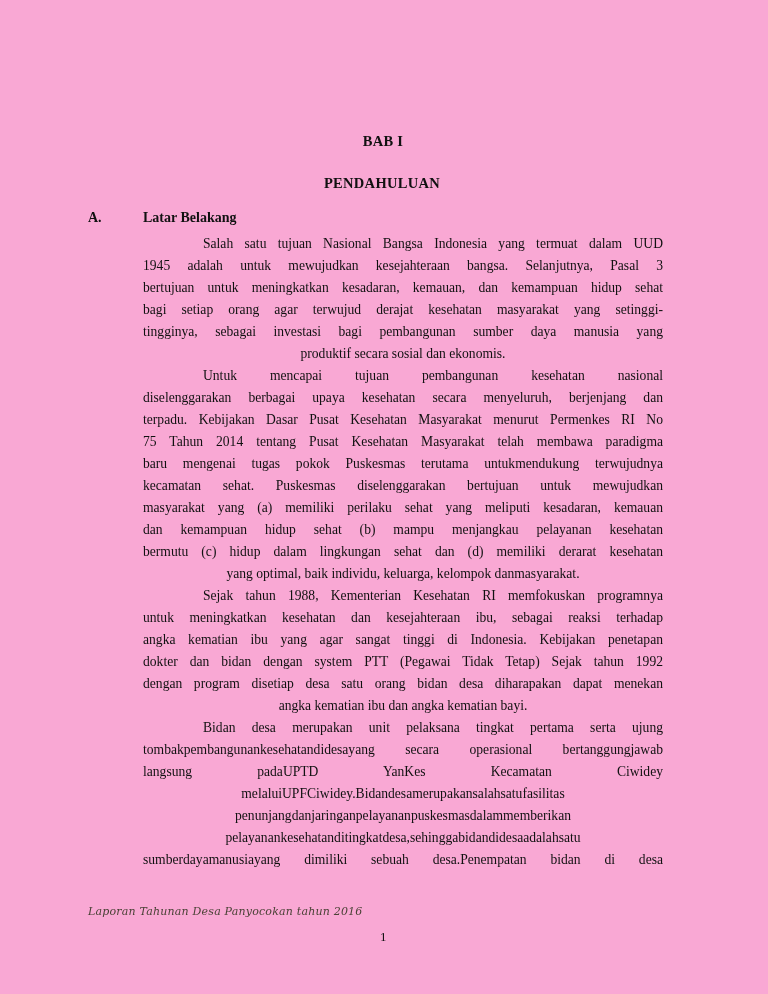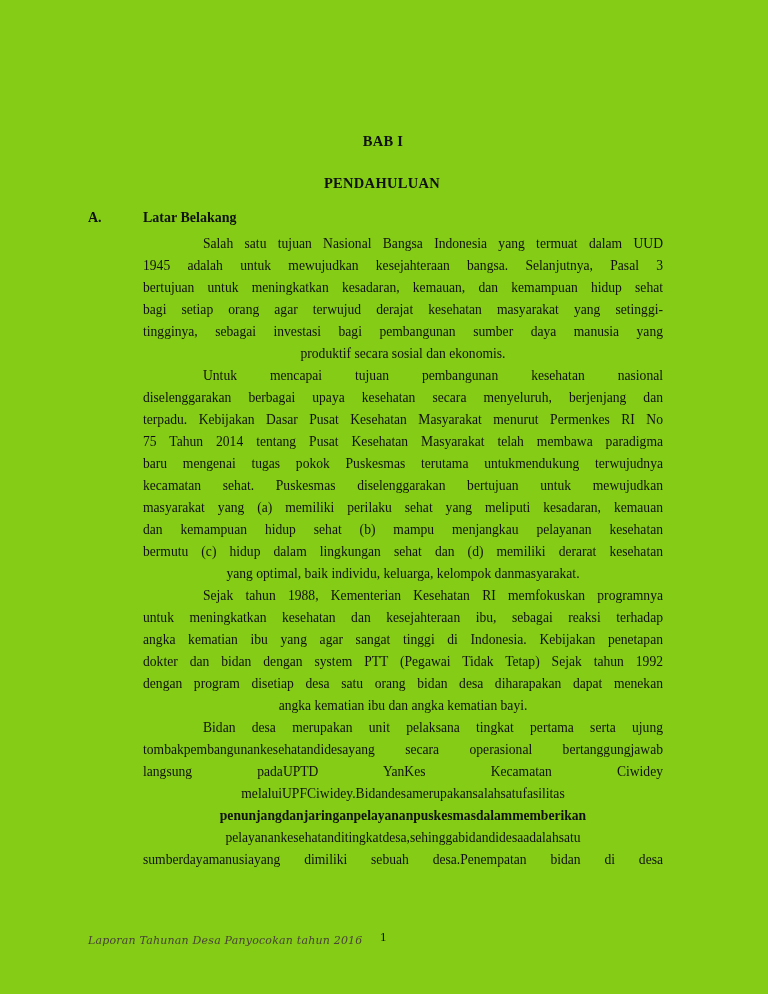--- a/index.html
+++ b/index.html
@@ -1,38 +1,38 @@
 <!DOCTYPE html>
 <html><head>
 <meta charset="utf-8">
 <style>
   html, body { margin: 0; padding: 0; background: #ffffff; }
   body { width: 768px; height: 994px; position: relative; overflow: hidden; }
   .page {
-    position: absolute; left: 0; top: 0; width: 768px; height: 994px; background: #84cc16;
+    position: absolute; left: 0; top: 0; width: 768px; height: 994px; background: #f9a8d4;
     font-family: "Liberation Serif", "DejaVu Serif", serif; color: #111;
   }
   .title {
     position: absolute; left: 0; width: 768px; text-align: center;
     font-weight: bold; font-size: 14.5px; letter-spacing: 0.3px; color: #111;
   }
   #bab { top: 133px; left: -1px; }
   #pend { top: 175px; left: -2px; }
   .sec-num { position: absolute; left: 88px; top: 210px; font-weight: bold; font-size: 14px; }
   .sec-title { position: absolute; left: 143px; top: 210px; font-weight: bold; font-size: 14px; }
   .body {
     position: absolute; left: 143px; width: 520px; top: 233px;
     font-size: 13.6px; line-height: 22px;
   }
   .line { display: block; height: 22px; white-space: nowrap; }
   .just { text-align: justify; text-align-last: justify; }
   .last { text-align: center; }
   .indent { padding-left: 60px; }
   .footer {
-    position: absolute; left: 88px; top: 934px;
+    position: absolute; left: 88px; top: 905px;
     font-family: "DejaVu Serif", "Liberation Serif", serif; font-style: italic;
     font-size: 11px; color: #4a4236; letter-spacing: 0.2px;
   }
   .pagenum { position: absolute; left: 380px; top: 929px; font-size: 13px; color: #111; }
 </style>
 </head>
 <body>
 
 <div class="page">
   <div class="title" id="bab">BAB I</div>
@@ -61,20 +61,20 @@
       <span class="line just indent" style="white-space: normal;">Sejak tahun 1988, Kementerian Kesehatan RI memfokuskan programnya</span>
       <span class="line just" style="white-space: normal;">untuk meningkatkan kesehatan dan kesejahteraan ibu, sebagai reaksi terhadap</span>
       <span class="line just" style="white-space: normal;">angka kematian ibu yang agar sangat tinggi di Indonesia. Kebijakan penetapan</span>
       <span class="line just" style="white-space: normal;">dokter dan bidan dengan system PTT (Pegawai Tidak Tetap) Sejak tahun 1992</span>
       <span class="line just" style="white-space: normal;">dengan program disetiap desa satu orang bidan desa diharapakan dapat menekan</span>
       <span class="line last" style="white-space: normal;">angka kematian ibu dan angka kematian bayi.</span>
       <span class="line just indent" style="white-space: normal;">Bidan desa merupakan unit pelaksana tingkat pertama serta ujung</span>
       <span class="line just" style="white-space: normal;">tombakpembangunankesehatandidesayang secara operasional bertanggungjawab</span>
       <span class="line just" style="white-space: normal;">langsung padaUPTD YanKes Kecamatan Ciwidey</span>
       <span class="line last" style="white-space: normal;">melaluiUPFCiwidey.Bidandesamerupakansalahsatufasilitas</span>
-      <span class="line last" style="white-space: normal; font-weight: bold;">penunjangdanjaringanpelayananpuskesmasdalammemberikan</span>
+      <span class="line last" style="white-space: normal;">penunjangdanjaringanpelayananpuskesmasdalammemberikan</span>
       <span class="line last" style="white-space: normal;">pelayanankesehatanditingkatdesa,sehinggabidandidesaadalahsatu</span>
       <span class="line just" style="white-space: normal;">sumberdayamanusiayang dimiliki sebuah desa.Penempatan bidan di desa</span>
     </div>
 
   <div class="footer">Laporan Tahunan Desa Panyocokan tahun 2016</div>
   <div class="pagenum">1</div>
 </div>
 
 </body></html>

